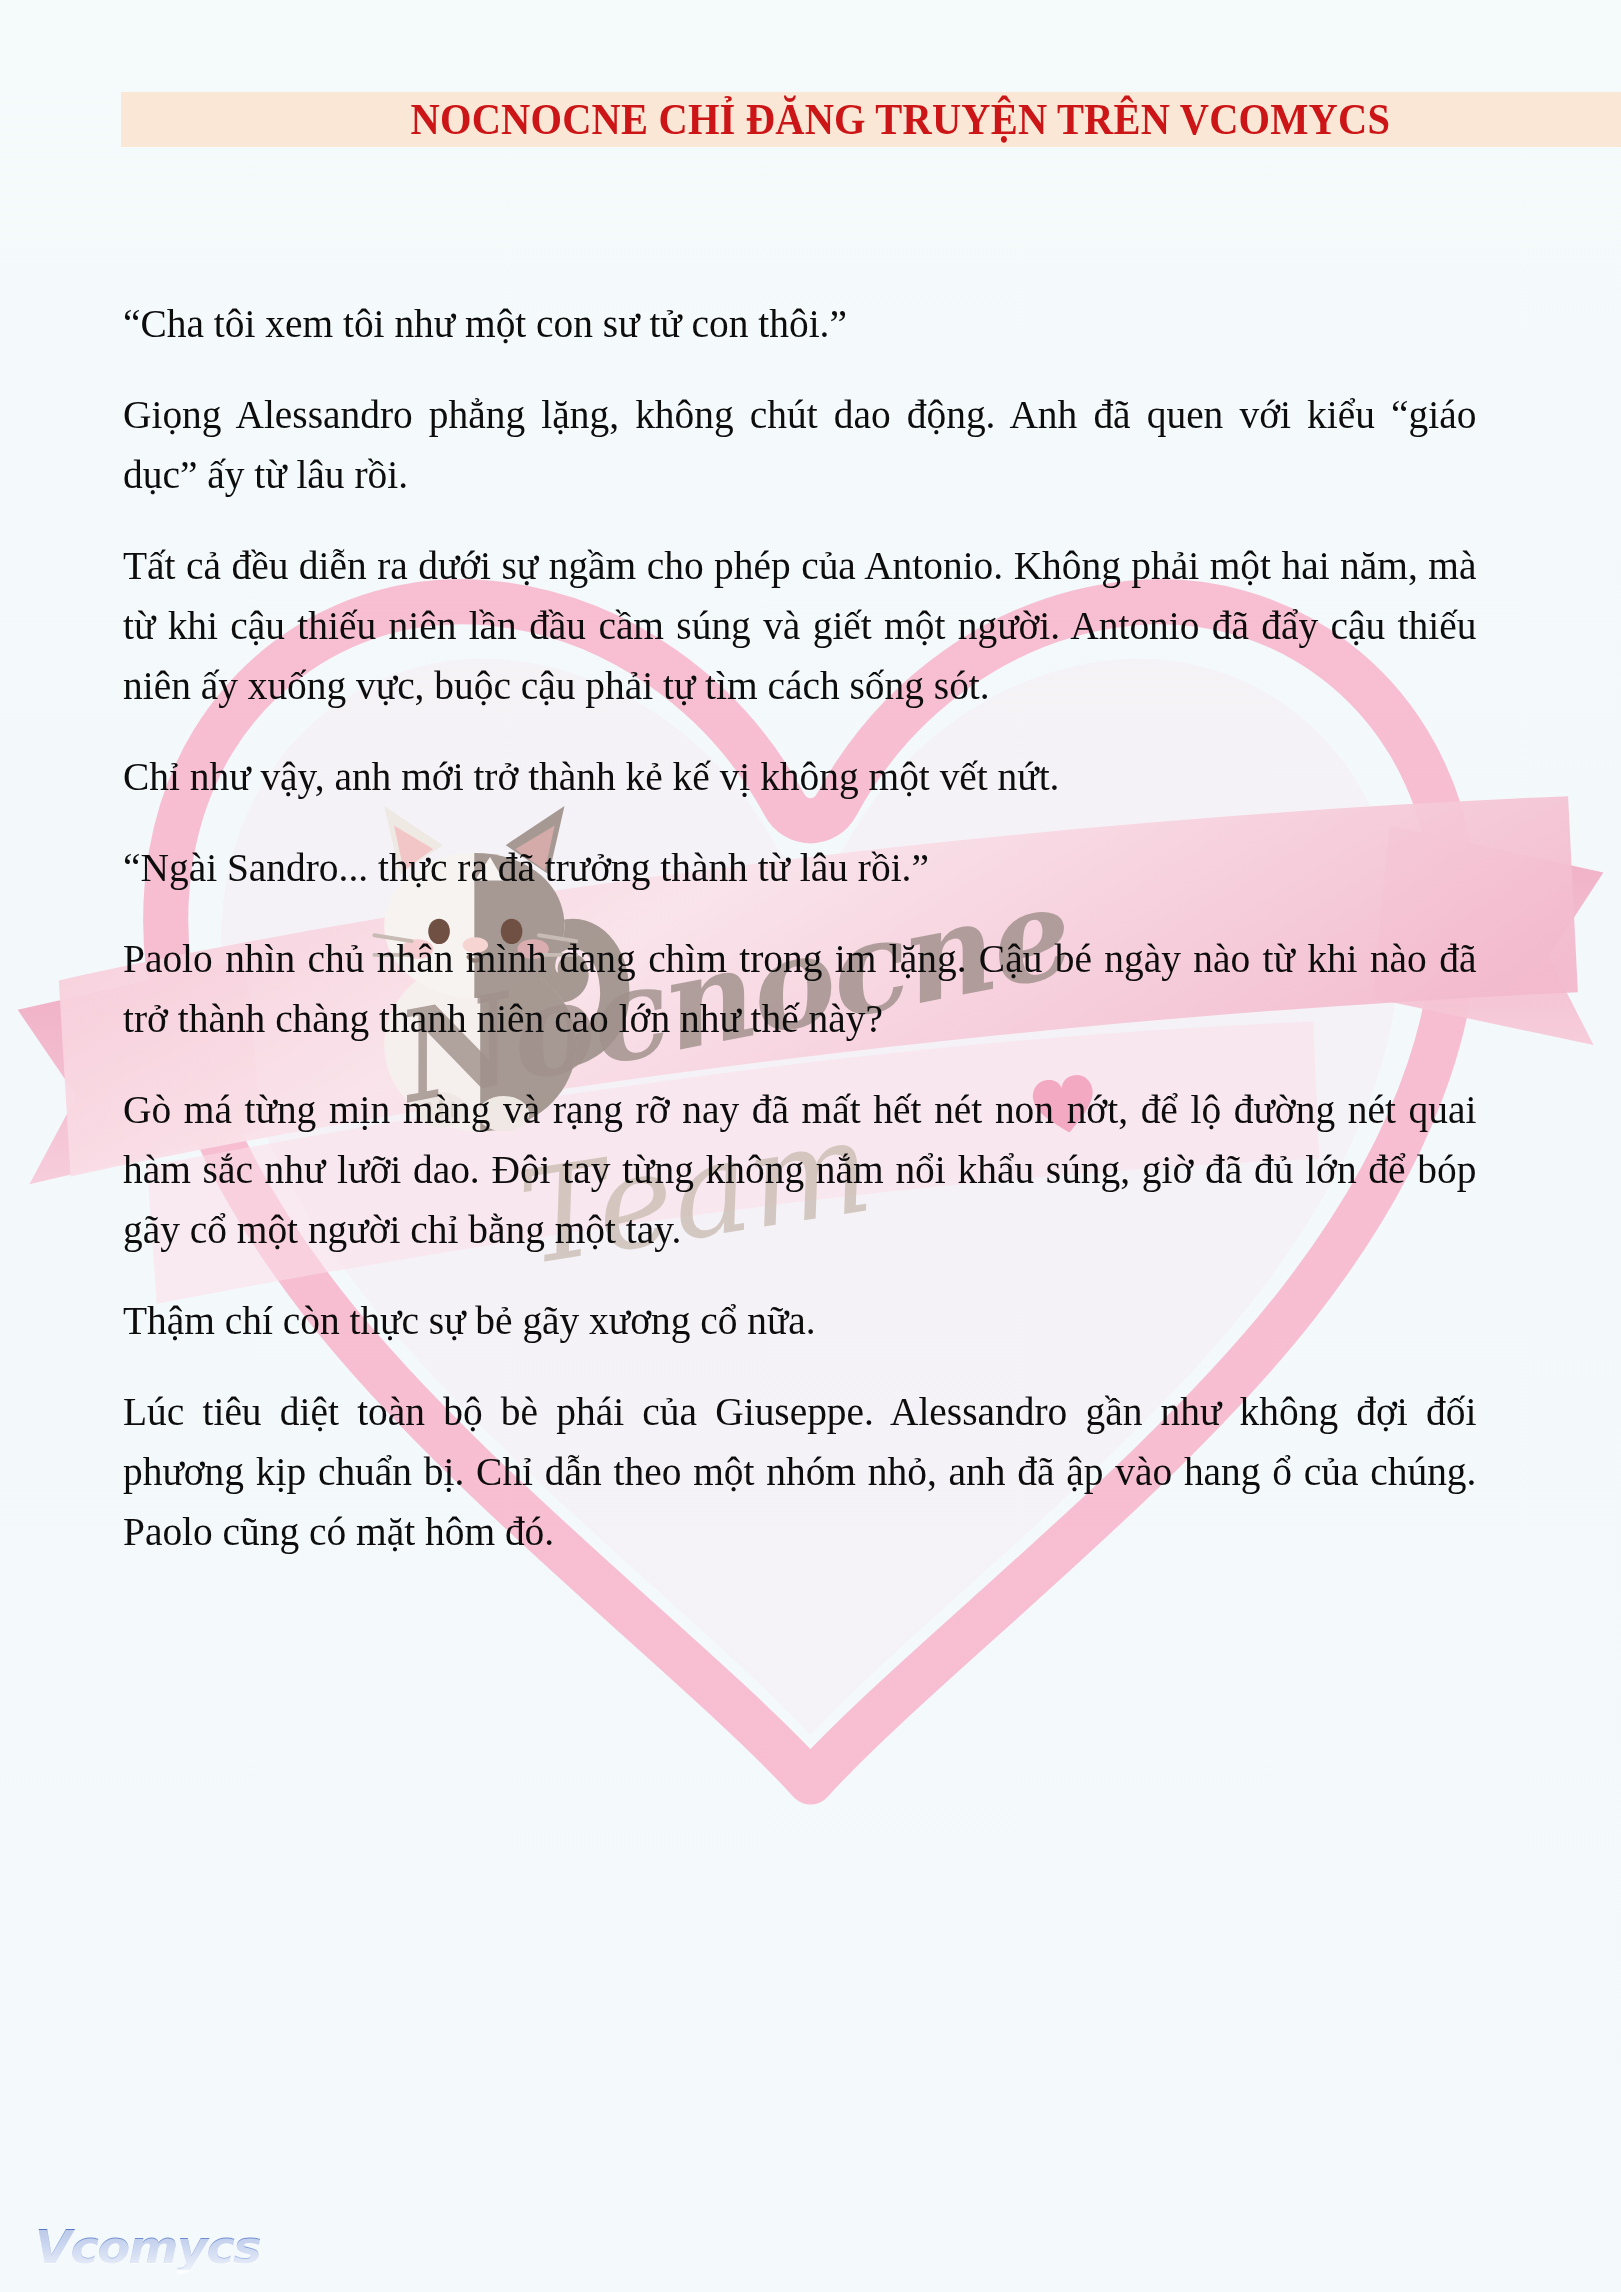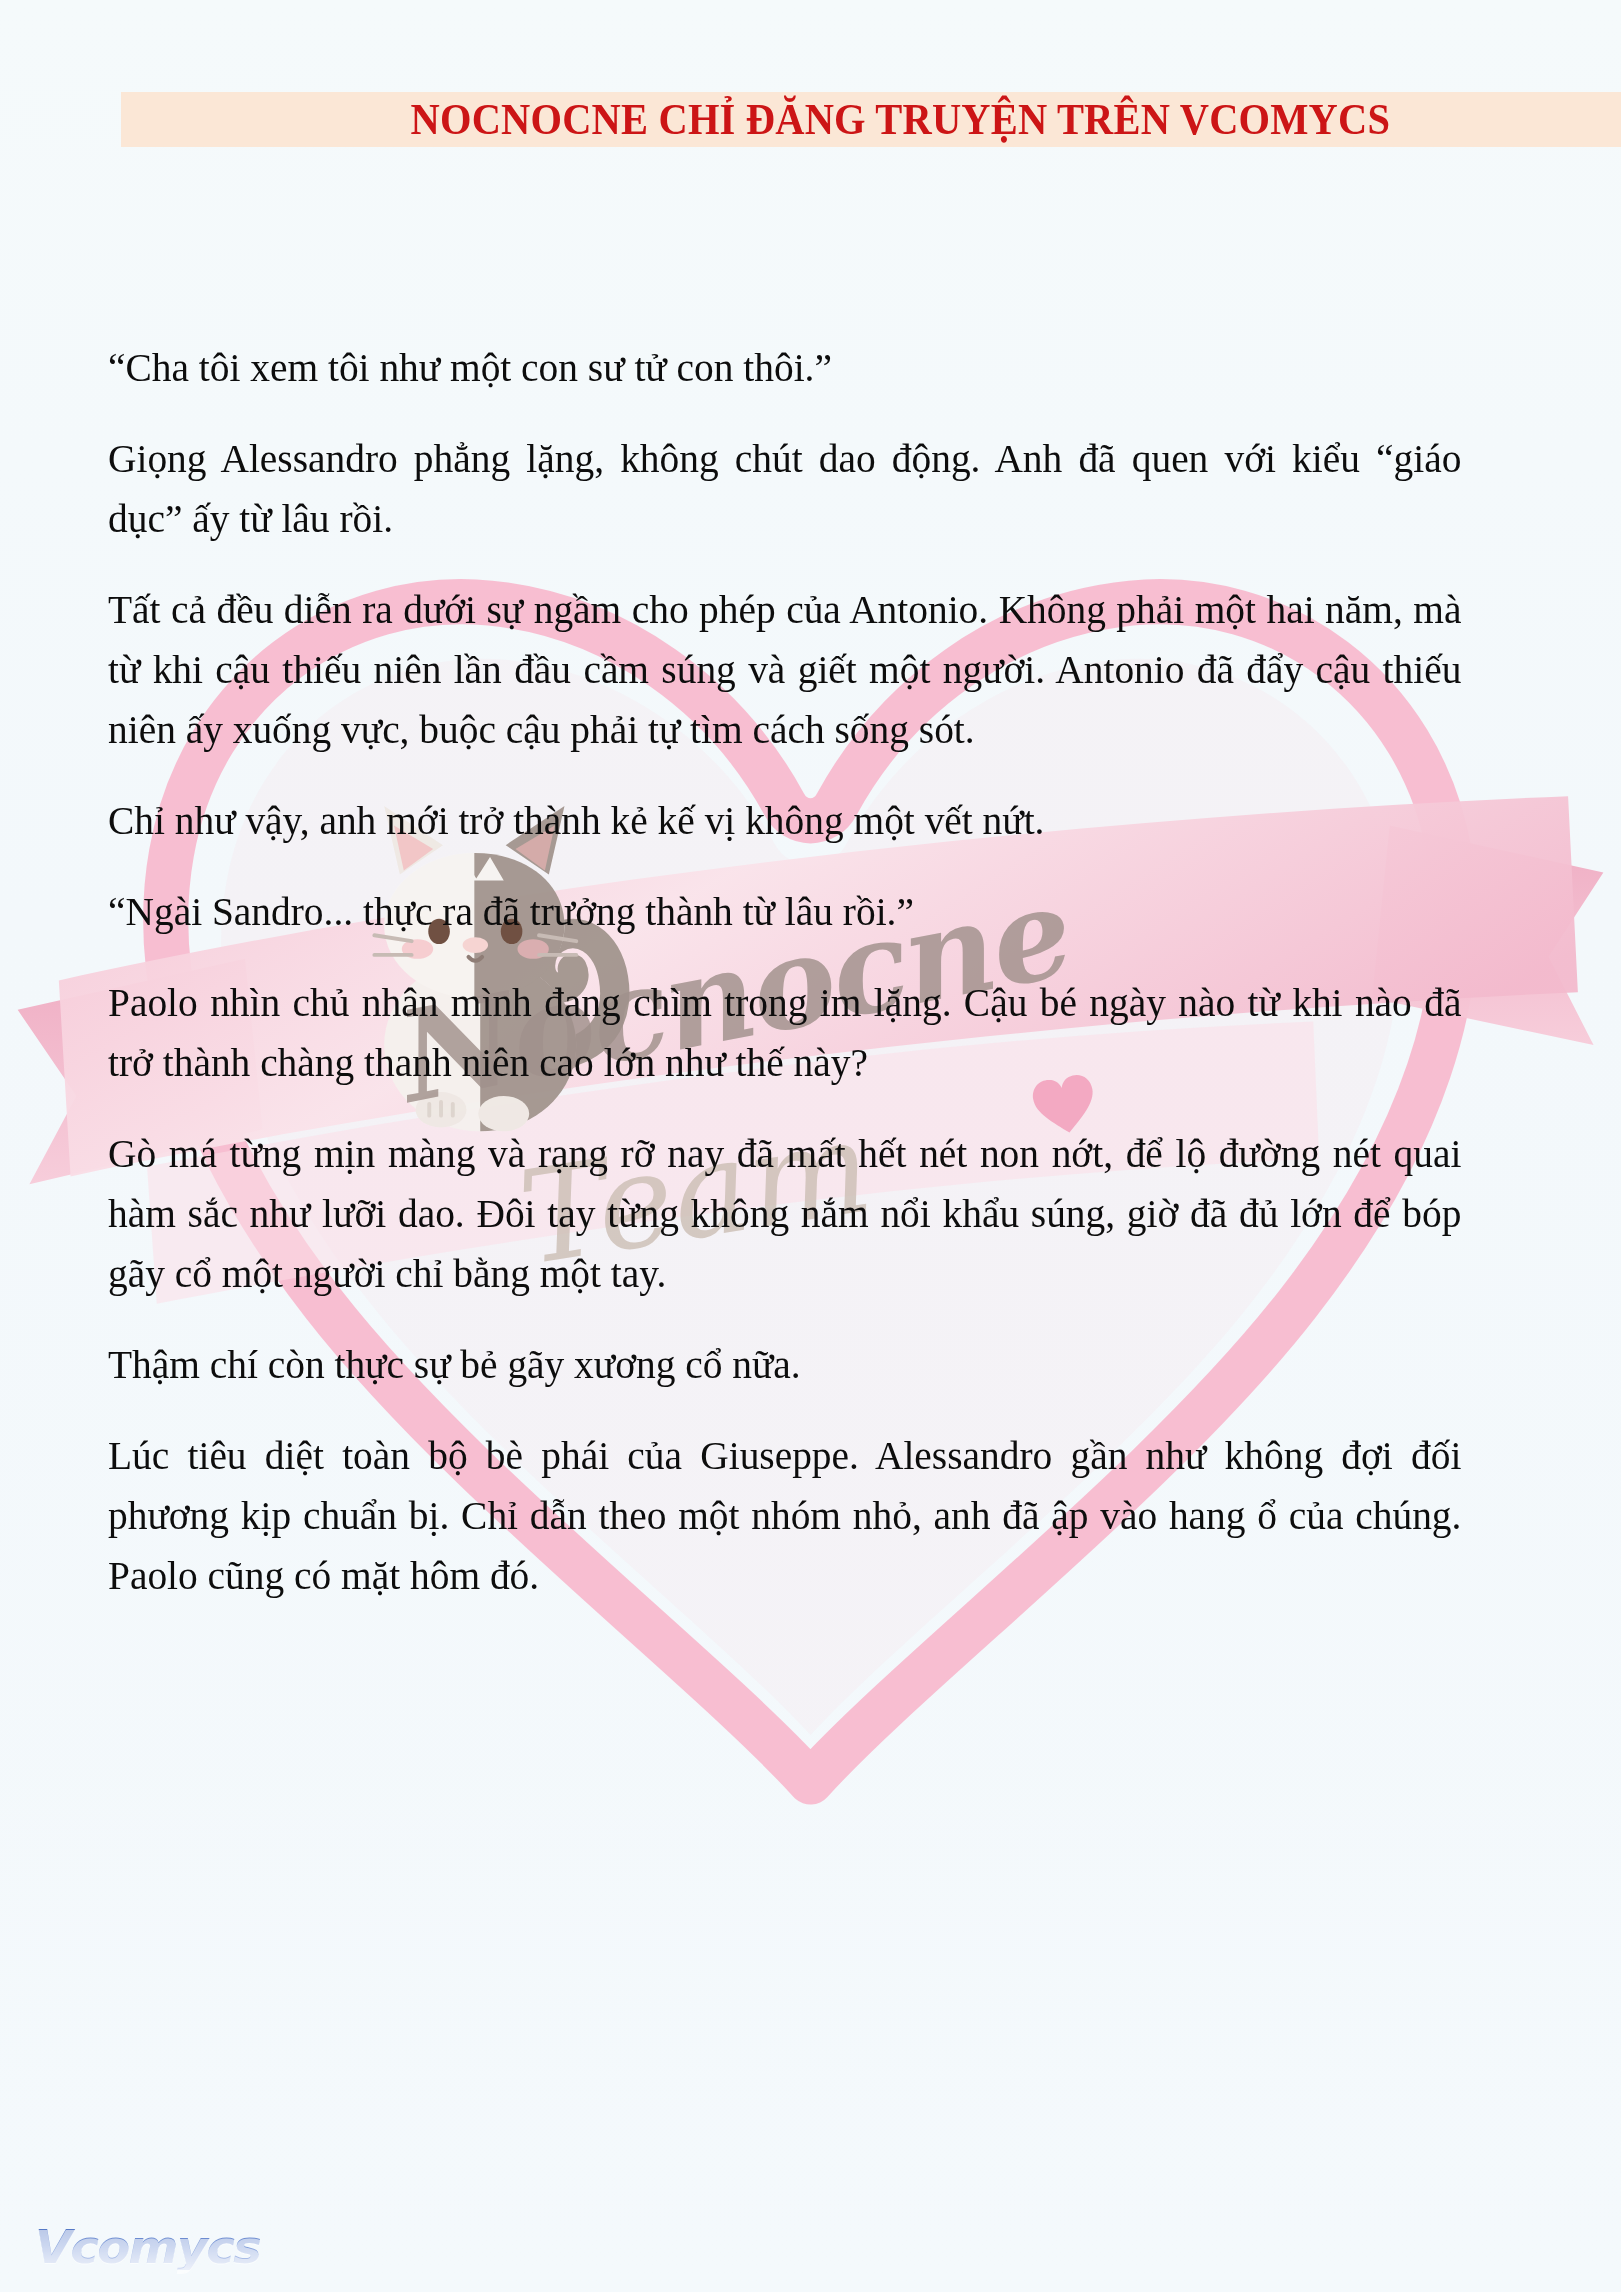--- a/index.html
+++ b/index.html
@@ -95,24 +95,23 @@
     color: #cc1516;
     letter-spacing: 0.2px;
     transform: scaleX(.92);
     transform-origin: center;
     white-space: nowrap;
   }
 
   
   .body-copy {
     position: absolute;
-    left: 108px;
+    left: 123px;
     top: 294px;
     width: 1374px;
-    margin-top: 44px;
   }
   .para {
     font-family: "Liberation Serif", "DejaVu Serif", serif;
     font-size: 40px;
     line-height: 60px;
     color: #0d0d0d;
     margin: 0 0 31px 0;
     text-align: justify;
     text-justify: inter-word;
     transform: scaleX(.985);

